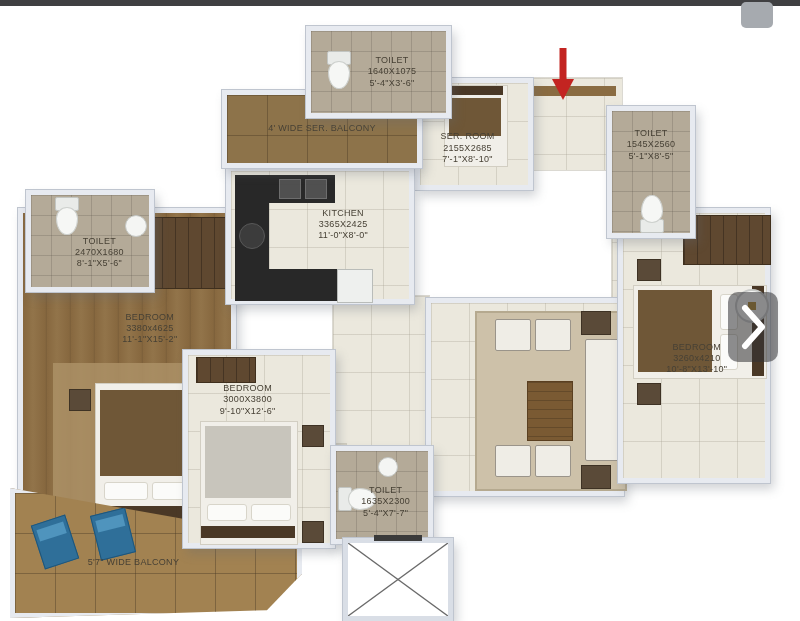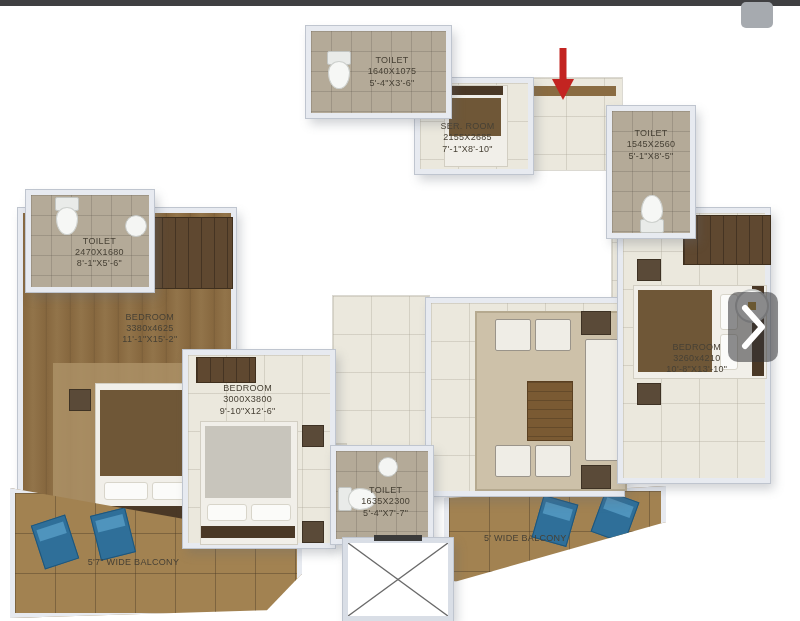--- a/index.html
+++ b/index.html
@@ -135,45 +135,64 @@
     </div>
     <div class="furn sidetbl" style="left:114px;top:70px;width:20px;height:20px;"></div>
     <div class="furn sidetbl" style="left:114px;top:166px;width:20px;height:20px;"></div>
     <div class="lbl" style="left:42%;top:24%;">
       <div>BEDROOM</div>
       <div>3000X3800</div>
       <div>9'-10"X12'-6"</div>
     </div>
   </div>
 
+  <div class="room floor-balcony" style="left:222px;top:90px;width:200px;height:78px;z-index:3;background-color:#8d734a;">
+    <div class="lbl" style="left:50%;top:50%;">
+      <div>4' WIDE SER. BALCONY</div>
+    </div>
+  </div>
 
   <div class="room floor-tile" style="left:306px;top:26px;width:145px;height:92px;z-index:4;">
     <div class="toilet" style="left:14px;top:20px;">
         <i class="tank"></i>
         <i class="bowl"></i>
       </div>
     <div class="lbl" style="left:60%;top:50%;">
       <div>TOILET</div>
       <div>1640X1075</div>
       <div>5'-4"X3'-6"</div>
     </div>
   </div>
 
-  <div class="room floor-cream" style="left:415px;top:78px;width:118px;height:96px;z-index:2;">
+  <div class="room floor-cream" style="left:415px;top:78px;width:118px;height:112px;z-index:2;">
     <div class="bedpart mattress" style="left:24px;top:2px;width:62px;height:80px;">
       <div class="bedpart headboard" style="left:2px;top:0;width:56px;height:9px;"></div>
       <div class="bedpart blanket" style="left:4px;top:12px;width:52px;height:38px;"></div>
     </div>
     <div class="lbl" style="left:44%;top:64%;">
       <div>SER. ROOM</div>
       <div>2155X2685</div>
       <div>7'-1"X8'-10"</div>
     </div>
   </div>
 
+  <div class="room floor-cream" style="left:226px;top:166px;width:188px;height:138px;z-index:2;">
+    <div class="furn counter" style="left:4px;top:4px;width:34px;height:126px;"></div>
+    <div class="furn counter" style="left:4px;top:4px;width:100px;height:28px;"></div>
+    <div class="furn sink-k" style="left:48px;top:8px;width:20px;height:18px;"></div>
+    <div class="furn sink-k" style="left:74px;top:8px;width:20px;height:18px;"></div>
+    <div class="furn stove" style="left:8px;top:52px;width:24px;height:24px;"></div>
+    <div class="furn counter" style="left:30px;top:98px;width:76px;height:32px;"></div>
+    <div class="furn fridge" style="left:106px;top:98px;width:34px;height:32px;"></div>
+    <div class="lbl" style="left:63%;top:42%;">
+      <div>KITCHEN</div>
+      <div>3365X2425</div>
+      <div>11'-0"X8'-0"</div>
+    </div>
+  </div>
 
 
   <div class="room floor-tile" style="left:607px;top:106px;width:88px;height:132px;z-index:3;">
     <div class="toilet" style="left:28px;top:84px;transform:rotate(180deg);">
         <i class="tank"></i>
         <i class="bowl"></i>
       </div>
     <div class="lbl" style="left:50%;top:28%;">
       <div>TOILET</div>
       <div>1545X2560</div>
@@ -219,31 +238,20 @@
         <i class="bowl"></i>
       </div>
     <div class="sink" style="left:42px;top:6px;width:18px;height:18px;"></div>
     <div class="lbl" style="left:54%;top:58%;">
       <div>TOILET</div>
       <div>1635X2300</div>
       <div>5'-4"X7'-7"</div>
     </div>
   </div>
 
-  <div class="room floor-balcony" style="left:444px;top:486px;width:222px;height:100px;z-index:1;clip-path:polygon(0 12%,100% 0,100% 36%,3% 97%,0 97%);">
-    <div class="furn bluechair" style="left:88px;top:8px;width:34px;height:42px;transform:rotate(16deg);">
-        <i></i>
-      </div>
-    <div class="furn bluechair" style="left:148px;top:4px;width:34px;height:42px;transform:rotate(20deg);">
-        <i></i>
-      </div>
-    <div class="lbl" style="left:36%;top:53%;">
-      <div>5' WIDE BALCONY</div>
-    </div>
-  </div>
 
   <div class="room" style="left:343px;top:538px;width:110px;height:83px;z-index:6;background:#ffffff;border-color:#d9dee6;">
     <svg viewBox="0 0 100 60" preserveAspectRatio="none" style="position:absolute;left:0;top:0;width:100%;height:100%;">
       <line x1="0" y1="0" x2="100" y2="60" stroke="#6a6a6a" stroke-width="1.4" vector-effect="non-scaling-stroke"></line>
       <line x1="100" y1="0" x2="0" y2="60" stroke="#6a6a6a" stroke-width="1.4" vector-effect="non-scaling-stroke"></line>
     </svg>
     <div class="lift-door" style="left:26px;top:-8px;width:48px;height:6px;"></div>
   </div>
 
   <div class="entry">

